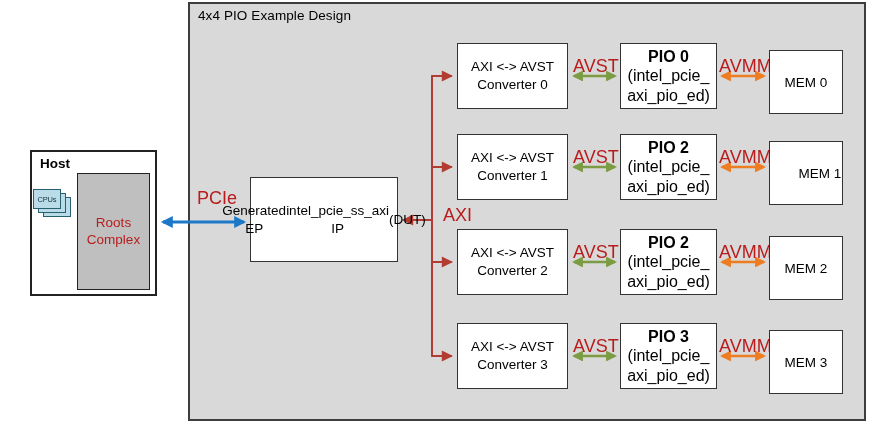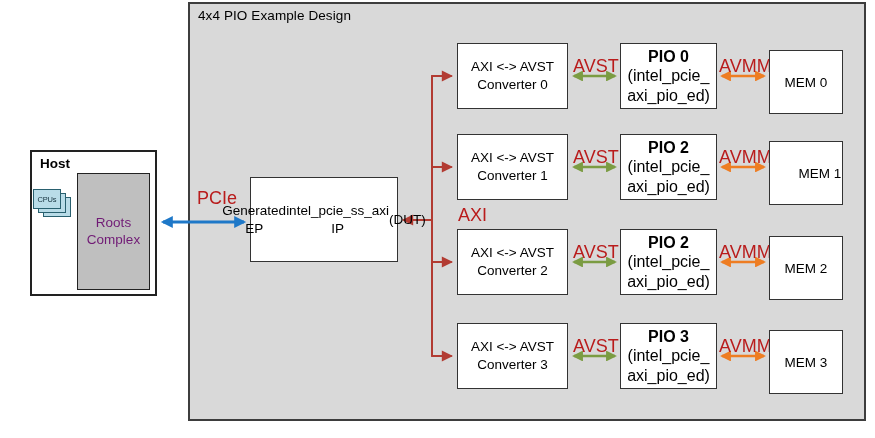--- a/index.html
+++ b/index.html
@@ -37,21 +37,21 @@
   }
   .host-title {
     left: 40px; top: 156px;
     font-size: 13.5px; font-weight: bold; color: #000;
   }
   .root-complex {
     left: 77px; top: 173px; width: 73px; height: 117px;
     background: #bfbfbf;
     border: 1.5px solid #222;
     display: flex; align-items: center; justify-content: center;
-    text-align: center; font-size: 13.5px; line-height: 1.2; color: #701a75;
+    text-align: center; font-size: 13.5px; line-height: 1.2; color: #b91c1c;
   }
   .cpu-square {
     width: 28px; height: 20px;
     background: #b9dce8;
     border: 1.5px solid #29606f;
   }
   .cpu-front {
     display: flex; align-items: center; justify-content: center;
     font-size: 7.5px; color: #15323e; letter-spacing: -0.2px;
   }
@@ -78,21 +78,21 @@
   .mem       { left: 769px; width: 74px;  height: 64px; font-size: 13.5px; }
 
   .r0 { top: 43px; }  .r1 { top: 134px; }  .r2 { top: 229px; }  .r3 { top: 323px; }
   .m0 { top: 50px; }  .m1 { top: 141px; padding-left: 28px; }  .m2 { top: 236px; }  .m3 { top: 330px; }
 
   
   .bus-label {
     font-size: 18px; color: #b91c1c; white-space: nowrap;
   }
   .lbl-pcie { left: 197px; top: 188px; }
-  .lbl-axi  { left: 458px; top: 205px; }
+  .lbl-axi  { left: 443px; top: 205px; }
   .lbl-avst { left: 573px; width: 44px; text-align: center; }
   .lbl-avmm { left: 719px; width: 48px; }
   .ly0 { top: 56px; } .ly1 { top: 147px; } .ly2 { top: 242px; } .ly3 { top: 336px; }
 
   svg.wires { left: 0; top: 0; width: 875px; height: 438px; pointer-events: none; }
 </style>
 </head>
 <body>
 
 <div class="stage">

